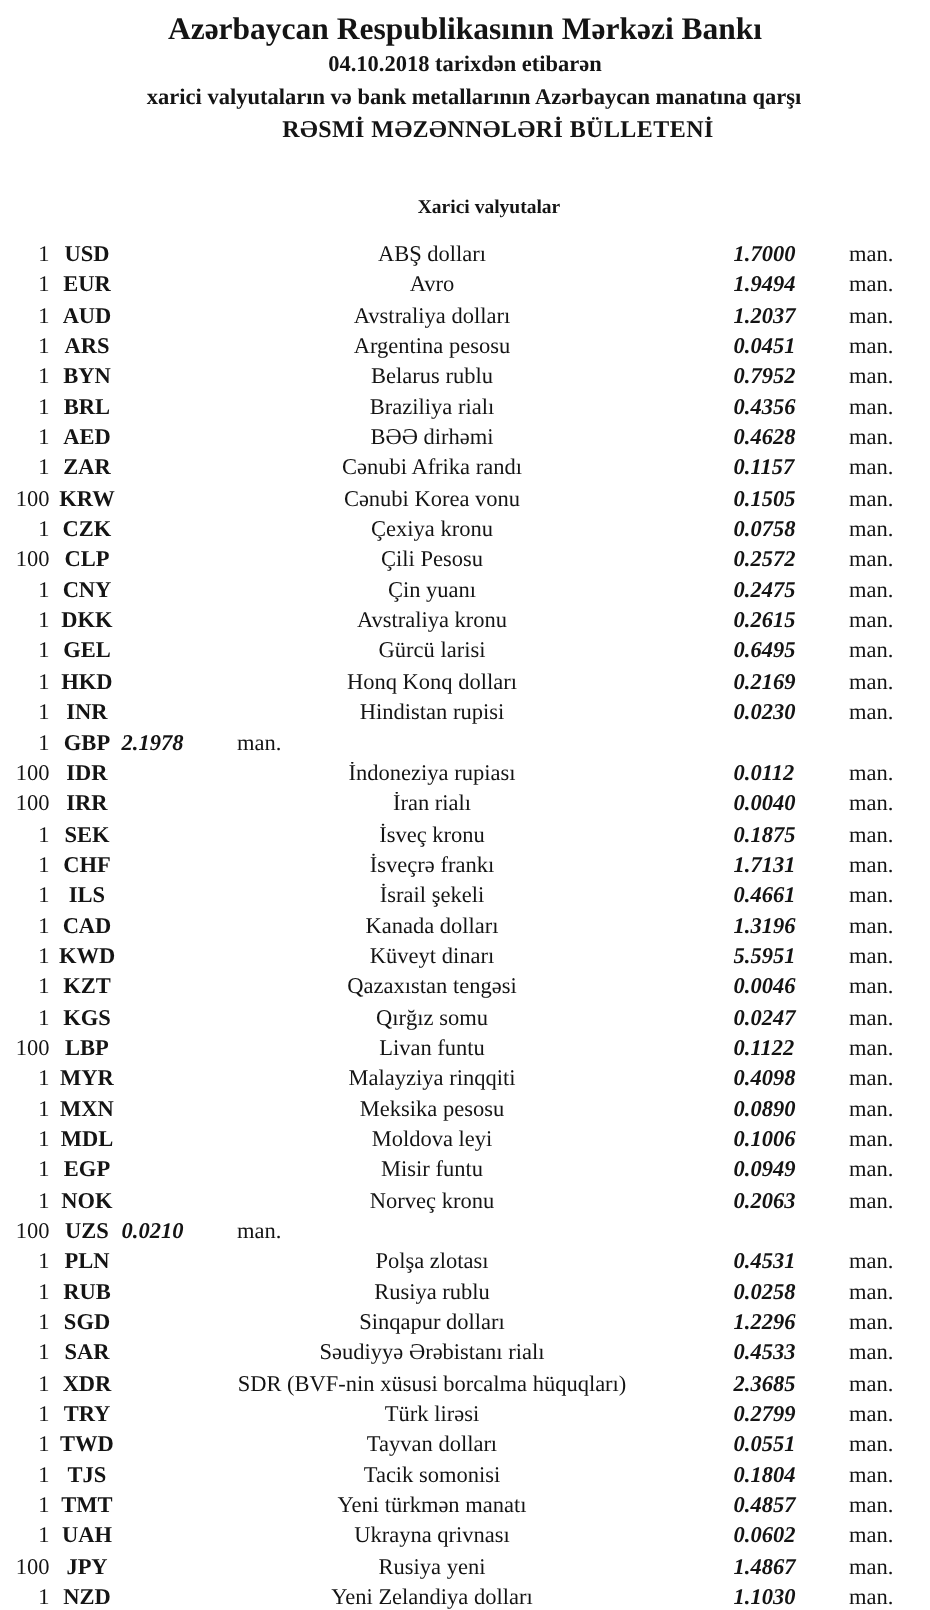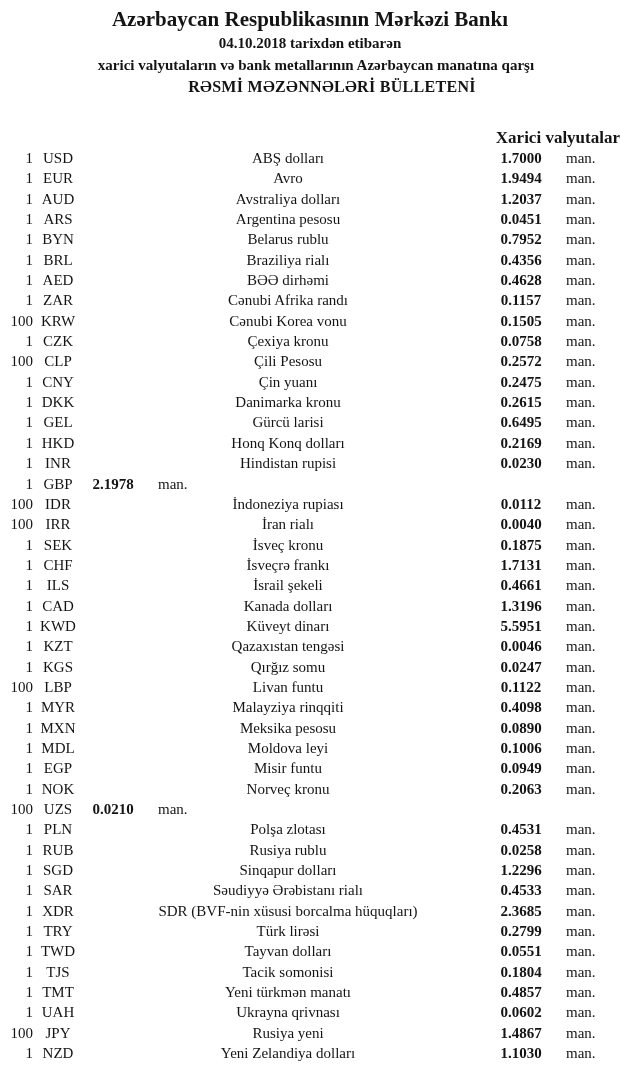--- a/index.html
+++ b/index.html
@@ -42,22 +42,22 @@
   }
   .bulletin-line {
     font-size: 16px;
     font-weight: bold;
     line-height: 22px;
     letter-spacing: 0.3px;
     margin: 0;
     padding-left: 44px;
   }
   .section-title {
-    text-align: right;
-    font-size: 17px;
+    text-align: center;
+    font-size: 13px;
     font-weight: bold;
     line-height: 20px;
     margin: 30px 0 2px 0;
     padding-left: 32px;
   }
   .rates-table {
     width: 620px;
   }
   .row {
     display: flex;
@@ -70,33 +70,36 @@
   .qty {
     width: 33px;
     text-align: right;
     flex: 0 0 auto;
   }
   .code {
     width: 46px;
     margin-left: 2px;
     text-align: center;
     flex: 0 0 auto;
+    font-weight: bold;
   }
   .name {
     flex: 1 1 auto;
     padding-left: 6px;
     white-space: nowrap;
     overflow: hidden;
     text-align: center;
   }
   .rate {
     width: 64px;
-    text-align: center;
-    font-weight: bold;
+    text-align: left;
+    font-weight: bold;
+    font-style: italic;
     flex: 0 0 auto;
+    margin-top: 12px;
   }
   .unit {
     width: 37px;
     margin-left: 13px;
     flex: 0 0 auto;
   }
 </style>
 </head>
 <body>
 
@@ -204,21 +207,21 @@
     <span class="qty">1</span>
     <span class="code">CNY</span>
     <span class="name">Çin yuanı</span>
     <span class="rate">0.2475</span>
     <span class="unit">man.</span>
   </div>
 
   <div class="row">
     <span class="qty">1</span>
     <span class="code">DKK</span>
-    <span class="name">Danimarka kronu</span>
+    <span class="name">Avstraliya kronu</span>
     <span class="rate">0.2615</span>
     <span class="unit">man.</span>
   </div>
 
   <div class="row">
     <span class="qty">1</span>
     <span class="code">GEL</span>
     <span class="name">Gürcü larisi</span>
     <span class="rate">0.6495</span>
     <span class="unit">man.</span>

